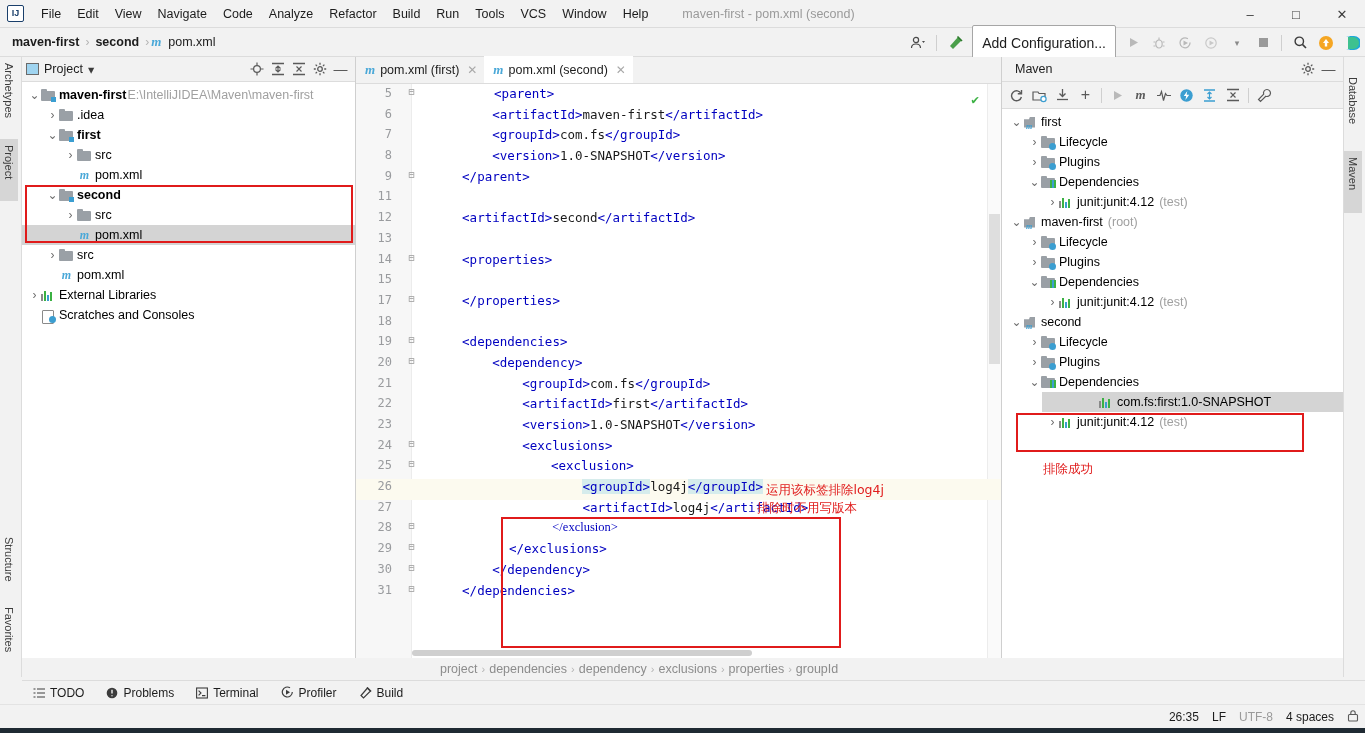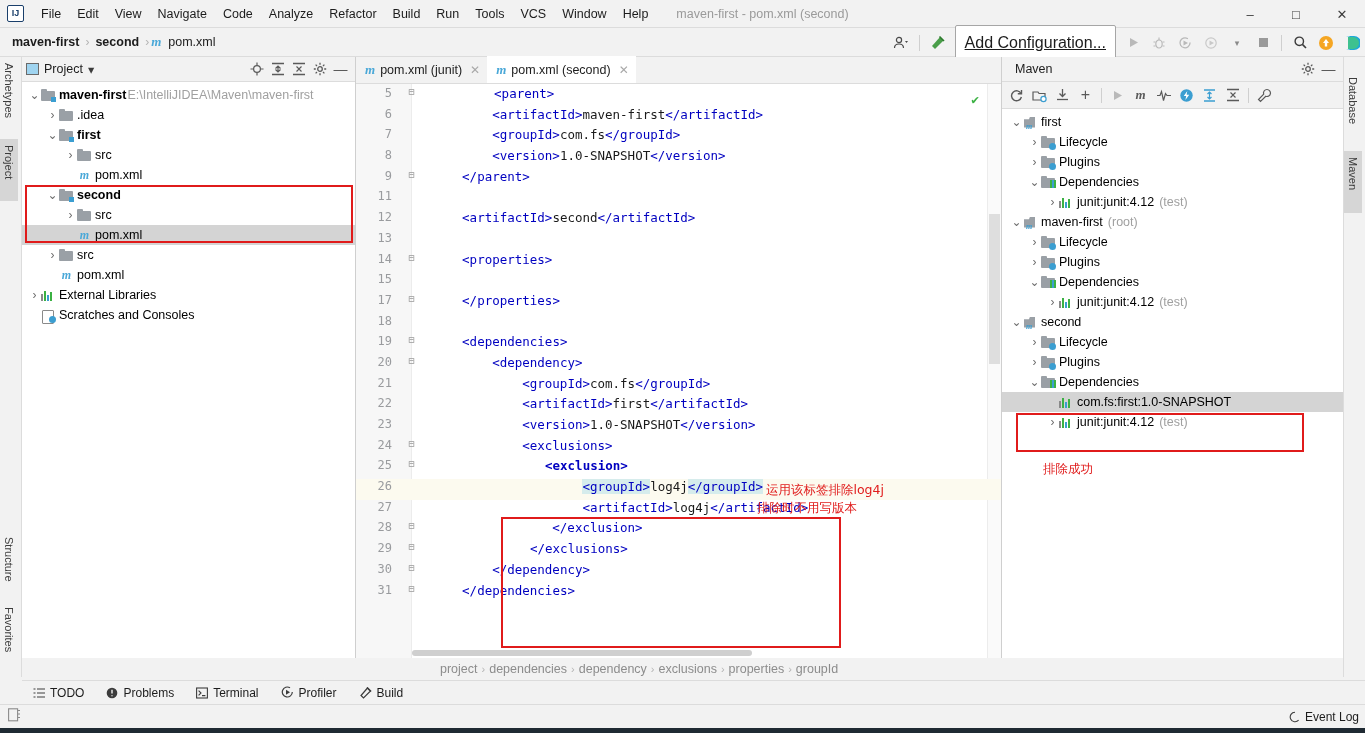--- a/index.html
+++ b/index.html
@@ -25,21 +25,21 @@
     width: 17px; height: 17px; margin-left: 7px; margin-right: 9px;
     background: #ffffff; border: 1.5px solid #1a3f6b; border-radius: 2px;
     display: flex; align-items: center; justify-content: center;
     font-size: 9px; font-weight: bold; color: #1a3f6b; line-height: 1;
     font-family: "Liberation Sans", sans-serif;
   }
   .menu-item {
     padding: 3px 8px; font-size: 12.5px; color: #1c1c1c; cursor: default; white-space: nowrap;
   }
   .win-title {
-    margin-left: 20px; color: #9a9a9a; font-size: 12.5px; white-space: nowrap;
+    margin-left: 26px; color: #9a9a9a; font-size: 12.5px; white-space: nowrap;
   }
   .win-ctrls { position: absolute; right: 0; top: 0; height: 28px; display: flex; }
   .win-btn {
     width: 46px; height: 28px; display: flex; align-items: center; justify-content: center;
     color: #3c3c3c; font-size: 13px;
   }
 
   
   .navbar {
     position: absolute; left: 0; top: 28px; width: 1365px; height: 29px;
@@ -55,23 +55,22 @@
     font-family: "Liberation Serif", serif; margin-right: 3px;
   }
   .nav-right { position: absolute; right: 0; top: 0; height: 29px; display: flex; align-items: center; }
   .tbtn {
     height: 22px; min-width: 22px; display: flex; align-items: center; justify-content: center;
     margin: 0 2px; color: #5a5a5a;
   }
   .tsep { width: 1px; height: 16px; background: #cfcfcf; margin: 0 5px; }
   .addconf {
     height: 36px; border: 1px solid #a6a6a6; background: #fff; border-radius: 2px;
-    display: flex; align-items: center; padding: 0 9px; font-size: 16px; color: #1c1c1c;
+    display: flex; align-items: center; padding: 0 9px; font-size: 14px; color: #1c1c1c;
     margin: 0 4px;
-    text-decoration: underline;
   }
 
   
   .vstrip-left {
     position: absolute; left: 0; top: 57px; width: 22px; height: 620px;
     background: #f2f2f2; border-right: 1px solid #dcdcdc;
   }
   .vtab {
     writing-mode: vertical-rl; font-size: 11px; color: #3c3c3c;
     padding: 6px 3px; white-space: nowrap; display: flex; align-items: center;
@@ -218,21 +217,21 @@
   .mtb {
     height: 27px; background: #f2f2f2; border-bottom: 1px solid #dcdcdc;
     display: flex; align-items: center; padding: 0 3px;
   }
   .mtb .tsep2 { width: 1px; height: 15px; background: #cfcfcf; margin: 0 4px; }
   .mbtn {
     width: 23px; height: 22px; display: flex; align-items: center; justify-content: center;
     color: #5a5a5a; font-size: 13px;
   }
   .mrow { height: 20px; display: flex; align-items: center; white-space: nowrap; font-size: 12.5px; }
-  .mrow.sel { background: #d4d4d4; }
+  .mrow.sel { background: #d4d4d4; margin-left: 40px; }
   .muted { color: #a0a0a0; margin-left: 5px; }
 
   
   .bcrumb {
     position: absolute; left: 356px; top: 658px; width: 645px; height: 22px;
     background: #f2f2f2; display: flex; align-items: center; padding-left: 80px;
     font-size: 12.5px; color: #8c8c8c;
   }
   .bcrumb .s { padding: 0 4px; }
   .bcrumb .a { color: #b4b4b4; font-size: 11px; }
@@ -483,21 +482,21 @@
         </div>
       </div>
 
     <div class="redbox" style="left:3px; top:128px; width:328px; height:58px;"></div>
   </div>
 
   <div class="editor-wrap">
     <div class="tabs" id="editor-tabs">
         <div class="etab">
           <span style="color: rgb(74, 168, 216); font-style: italic; font-weight: bold; font-family: &quot;Liberation Serif&quot;, serif; font-size: 13px;">m</span>
-          <span>pom.xml (junit)</span>
+          <span>pom.xml (first)</span>
           <span class="x">✕</span>
         </div>
         <div class="etab active">
           <span style="color: rgb(74, 168, 216); font-style: italic; font-weight: bold; font-family: &quot;Liberation Serif&quot;, serif; font-size: 13px;">m</span>
           <span>pom.xml (second)</span>
           <span class="x">✕</span>
         </div>
       </div>
     <div class="code-area">
       <div class="gutter"></div>
@@ -517,25 +516,25 @@
           <div class="codeline"><span class="lnum">14</span><span class="fold">⊟</span><span class="ctext" style="left: 106.08px;"><span class="tag">&lt;properties&gt;</span></span></div>
           <div class="codeline"><span class="lnum">15</span></div>
           <div class="codeline"><span class="lnum">17</span><span class="fold">⊟</span><span class="ctext" style="left: 106.08px;"><span class="tag">&lt;/properties&gt;</span></span></div>
           <div class="codeline"><span class="lnum">18</span><span class="ctext" style="left: 76px;"></span></div>
           <div class="codeline"><span class="lnum">19</span><span class="fold">⊟</span><span class="ctext" style="left: 106.08px;"><span class="tag">&lt;dependencies&gt;</span></span></div>
           <div class="codeline"><span class="lnum">20</span><span class="fold">⊟</span><span class="ctext" style="left: 136.16px;"><span class="tag">&lt;dependency&gt;</span></span></div>
           <div class="codeline"><span class="lnum">21</span><span class="ctext" style="left: 166.24px;"><span class="tag">&lt;groupId&gt;</span><span class="txt">com.fs</span><span class="tag">&lt;/groupId&gt;</span></span></div>
           <div class="codeline"><span class="lnum">22</span><span class="ctext" style="left: 166.24px;"><span class="tag">&lt;artifactId&gt;</span><span class="txt">first</span><span class="tag">&lt;/artifactId&gt;</span></span></div>
           <div class="codeline"><span class="lnum">23</span><span class="ctext" style="left: 166.24px;"><span class="tag">&lt;version&gt;</span><span class="txt">1.0-SNAPSHOT</span><span class="tag">&lt;/version&gt;</span></span></div>
           <div class="codeline"><span class="lnum">24</span><span class="fold">⊟</span><span class="ctext" style="left: 166.24px;"><span class="tag">&lt;exclusions&gt;</span></span></div>
-          <div class="codeline"><span class="lnum">25</span><span class="fold">⊟</span><span class="ctext" style="left: 189px; font-weight: bold;"><span class="tag">&lt;exclusion&gt;</span></span></div>
+          <div class="codeline"><span class="lnum">25</span><span class="fold">⊟</span><span class="ctext" style="left: 195px;"><span class="tag">&lt;exclusion&gt;</span></span></div>
           <div class="codeline"><div class="hl-line"></div><span class="lnum">26</span><span class="ctext" style="left: 226.4px;"><span class="tag sel">&lt;groupId&gt;</span><span class="txt">log4j</span><span class="tag sel">&lt;/groupId&gt;</span></span></div>
           <div class="codeline"><span class="lnum">27</span><span class="ctext" style="left: 226.4px;"><span class="tag">&lt;artifactId&gt;</span><span class="txt">log4j</span><span class="tag">&lt;/artifactId&gt;</span></span></div>
-          <div class="codeline"><span class="lnum">28</span><span class="fold">⊟</span><span class="ctext" style="left: 196.32px;"><span class="tag">&lt;/exclusion&gt;</span></span></div>
-          <div class="codeline"><span class="lnum">29</span><span class="fold">⊟</span><span class="ctext" style="left: 174px; text-align: right;"><span class="tag">&lt;/exclusions&gt;</span></span></div>
+          <div class="codeline"><span class="lnum">28</span><span class="fold">⊟</span><span class="ctext" style="left: 196.32px; font-family: Liberation Serif, serif;"><span class="tag">&lt;/exclusion&gt;</span></span></div>
+          <div class="codeline"><span class="lnum">29</span><span class="fold">⊟</span><span class="ctext" style="left: 153px; text-align: right;"><span class="tag">&lt;/exclusions&gt;</span></span></div>
           <div class="codeline"><span class="lnum">30</span><span class="fold">⊟</span><span class="ctext" style="left: 136.16px;"><span class="tag">&lt;/dependency&gt;</span></span></div>
           <div class="codeline"><span class="lnum">31</span><span class="fold">⊟</span><span class="ctext" style="left: 106.08px;"><span class="tag">&lt;/dependencies&gt;</span></span></div>
         </div>
 
       <div class="anno" style="left:410px; top:398px;">运用该标签排除log4j</div>
       <div class="anno" style="left:401px; top:416px;">排除时不用写版本</div>
 
       <div class="redbox" style="left:145px; top:433px; width:340px; height:131px;"></div>
 
       <div class="scroll-h"></div>
@@ -806,15 +805,30 @@
     </span>
     <div class="right">
       <span style="display:flex;align-items:center;gap:4px;color:#1c1c1c;">
         <svg width="12" height="12" viewBox="0 0 12 12">
             <path d="M6 1.2a4.8 4.8 0 1 0 3.6 8" fill="none" stroke="#3c3c3c" stroke-width="1.1"></path>
           </svg>
         <span>Event Log</span>
       </span>
     </div>
   </div>
+  <div class="statusbar" style="top:704px;border-top:1px solid #e3e3e3;background:#f2f2f2;">
+    <span style="margin-left:8px;"></span>
+    <div class="right">
+      <span style="color:#1c1c1c;">26:35</span>
+      <span style="color:#1c1c1c;">LF</span>
+      <span style="color:#9a9a9a;">UTF-8</span>
+      <span style="color:#1c1c1c;">4 spaces</span>
+      <span style="display:inline-block;">
+        <svg width="12" height="13" viewBox="0 0 12 13">
+            <rect x="1.5" y="5.5" width="9" height="6.5" rx="1" fill="none" stroke="#5a5a5a" stroke-width="1.1"></rect>
+            <path d="M3.8 5.5V4a2.2 2.2 0 0 1 4.4 0v1.5" fill="none" stroke="#5a5a5a" stroke-width="1.1"></path>
+          </svg>
+      </span>
+    </div>
+  </div>
 
   <div class="taskbar"></div>
 </div>
 
 </body></html>

